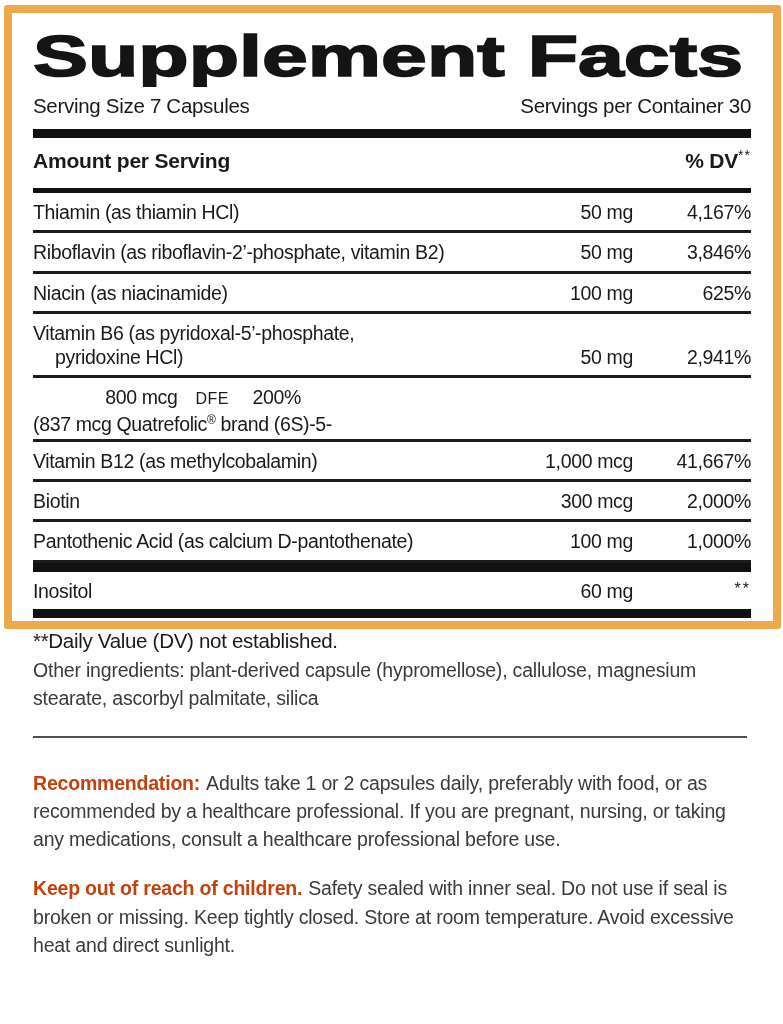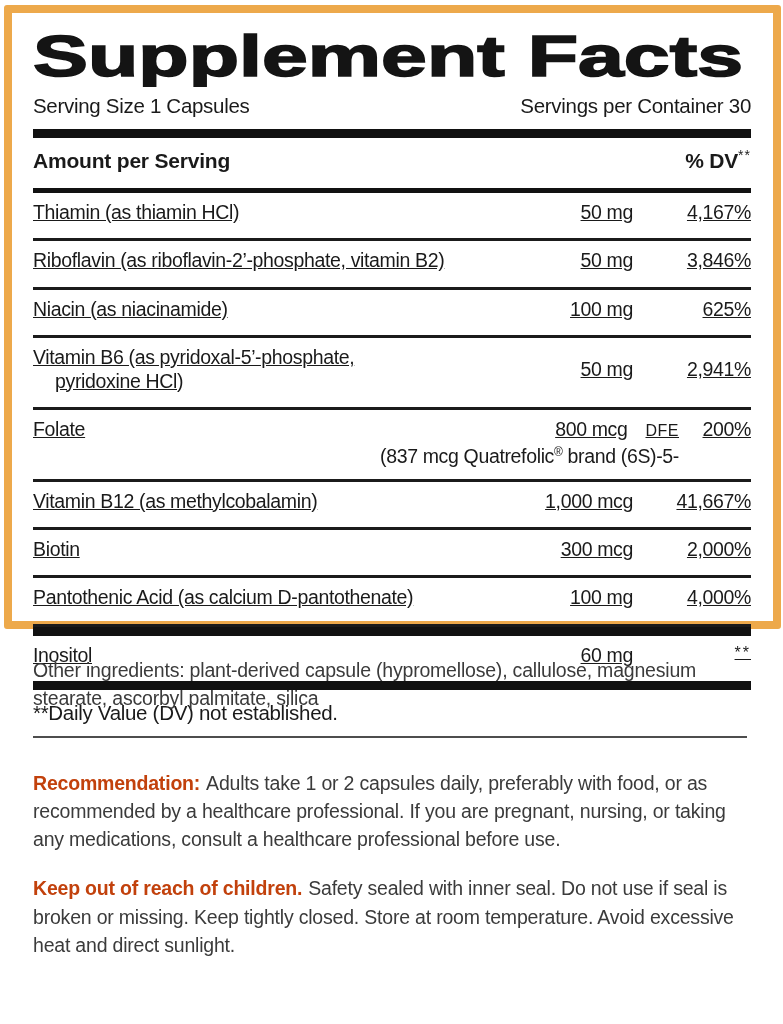--- a/index.html
+++ b/index.html
@@ -31,37 +31,36 @@
   .bar{background:#111111;width:100%;}
   .bar.thick{height:9px;}
   .bar.med{height:5px;}
   .head-row{
     display:flex;justify-content:space-between;align-items:flex-end;
     font-size:21px;font-weight:bold;letter-spacing:-0.2px;
     padding:9px 0 15px 0;
   }
   .head-row sup{font-weight:normal;font-size:14px;letter-spacing:1px;}
   .n-row{
-    display:flex;align-items:center;
+    display:flex;align-items:flex-end;
     font-size:19.5px;letter-spacing:-0.35px;line-height:1.2;
-    padding:8px 0 14px 0;
+    padding:8px 0 6px 0;
     border-bottom:3px solid #1b1b1b;
-    text-decoration:underline;
   }
   .n-name{flex:1;padding-right:6px;}
   .name2{display:block;padding-left:22px;}
   .n-amt{width:150px;text-align:right;white-space:nowrap;}
   .n-dv{width:118px;text-align:right;white-space:nowrap;}
   .row-folate{border-bottom:none;padding-bottom:2px;}
   .row-folate .n-amt{width:196px;}
   .row-folate .n-dv{width:72px;}
   .dfe{font-size:16px;letter-spacing:0.5px;margin-left:18px;}
   .folate-note{
-    text-align:right;font-size:19.5px;letter-spacing:-0.35px;line-height:1.35;
-    padding:0 72px 9px 0;
+    text-align:left;font-size:19.5px;letter-spacing:-0.35px;line-height:1.35;
+    padding:0 72px 1px 0;
     border-bottom:3px solid #1b1b1b;
   }
   .folate-note .reg{font-size:12px;}
   .no-sep{border-bottom:none;}
   .star{
     font-size:16px;letter-spacing:2px;
     align-self:flex-start;margin-top:-1px;
   }
   .footnote{
     font-size:20.5px;letter-spacing:-0.3px;
@@ -79,21 +78,21 @@
 </head>
 <body>
 
 <div class="label-box">
 
   <svg class="title-svg" width="712" height="64" viewBox="0 0 712 64">
     <text x="0" y="53" textLength="710" lengthAdjust="spacingAndGlyphs">Supplement Facts</text>
   </svg>
 
   <div class="serving-row">
-    <span>Serving Size 1 Capsules</span>
+    <span>Serving Size 7 Capsules</span>
     <span>Servings per Container 30</span>
   </div>
 
   <div class="bar thick"></div>
 
   <div class="head-row">
     <span>Amount per Serving</span>
     <span><span>% DV</span><sup>**</sup></span>
   </div>
 
@@ -120,21 +119,20 @@
   <div class="n-row">
     <div class="n-name">
       <span>Vitamin B6 (as pyridoxal-5’-phosphate,</span>
       <span class="name2">pyridoxine HCl)</span>
     </div>
     <div class="n-amt">50 mg</div>
     <div class="n-dv">2,941%</div>
   </div>
 
   <div class="n-row row-folate">
-    <div class="n-name">Folate</div>
     <div class="n-amt">
       <span>800 mcg</span><span class="dfe">DFE</span>
     </div>
     <div class="n-dv">200%</div>
   </div>
   <div class="folate-note">
     <span>(837 mcg Quatrefolic</span><sup class="reg">®</sup><span> brand (6S)-5-</span><br>
   </div>
 
   <div class="n-row">
@@ -145,21 +143,21 @@
 
   <div class="n-row">
     <div class="n-name">Biotin</div>
     <div class="n-amt">300 mcg</div>
     <div class="n-dv">2,000%</div>
   </div>
 
   <div class="n-row">
     <div class="n-name">Pantothenic Acid (as calcium D-pantothenate)</div>
     <div class="n-amt">100 mg</div>
-    <div class="n-dv">4,000%</div>
+    <div class="n-dv">1,000%</div>
   </div>
 
 
   <div class="bar thick"></div>
 
   <div class="n-row no-sep">
     <div class="n-name">Inositol</div>
     <div class="n-amt">60 mg</div>
     <div class="n-dv star">**</div>
   </div>

